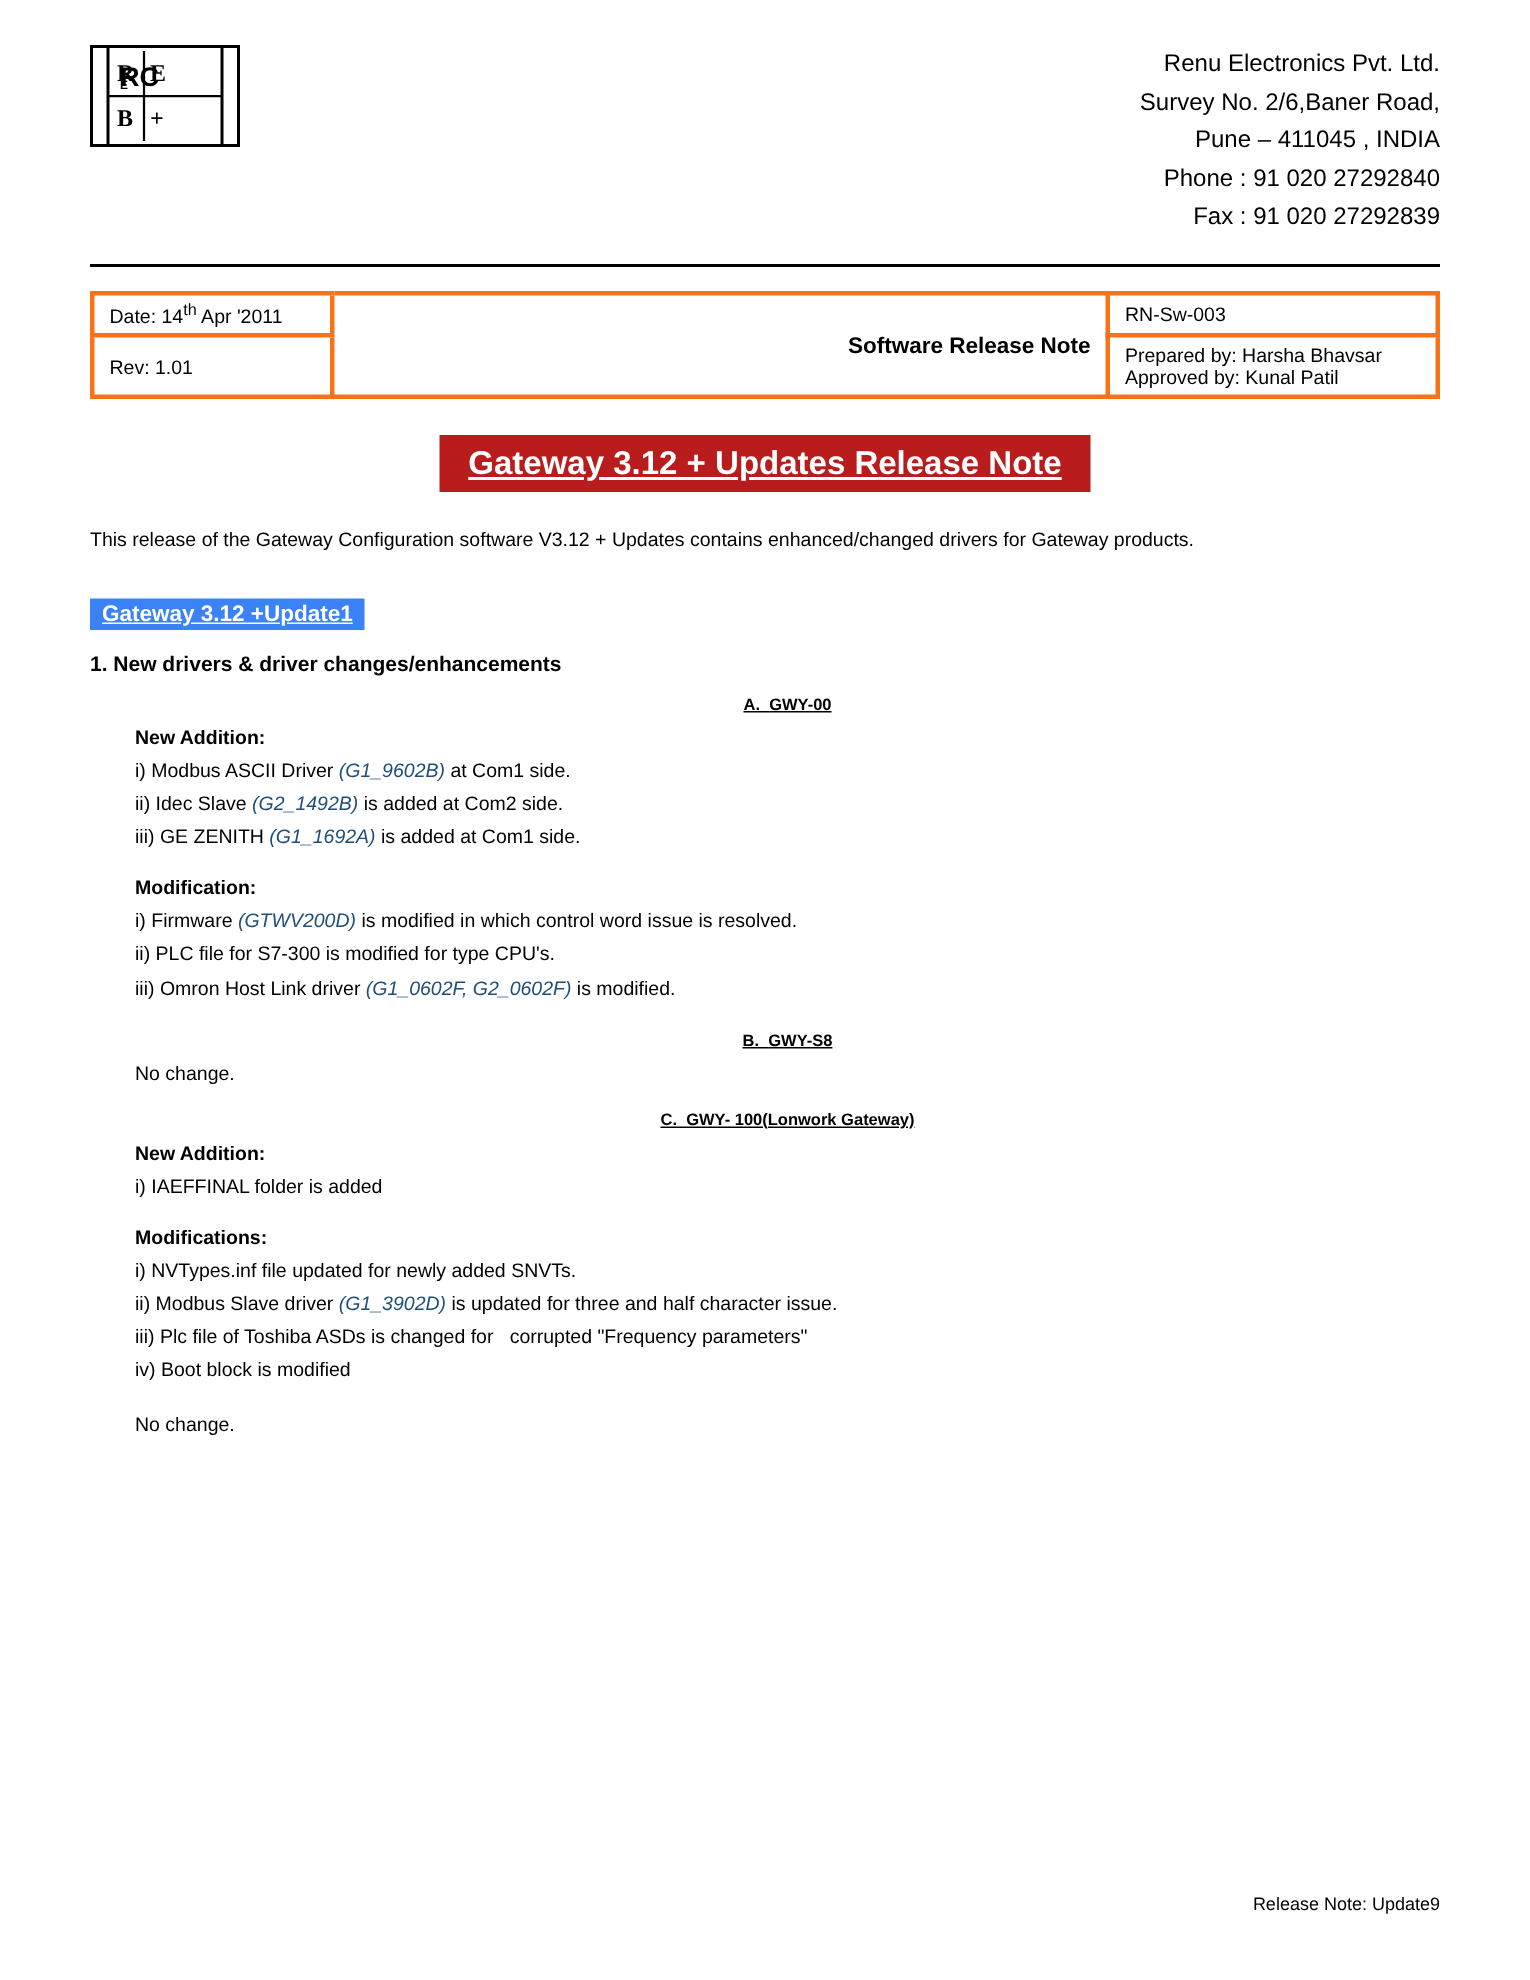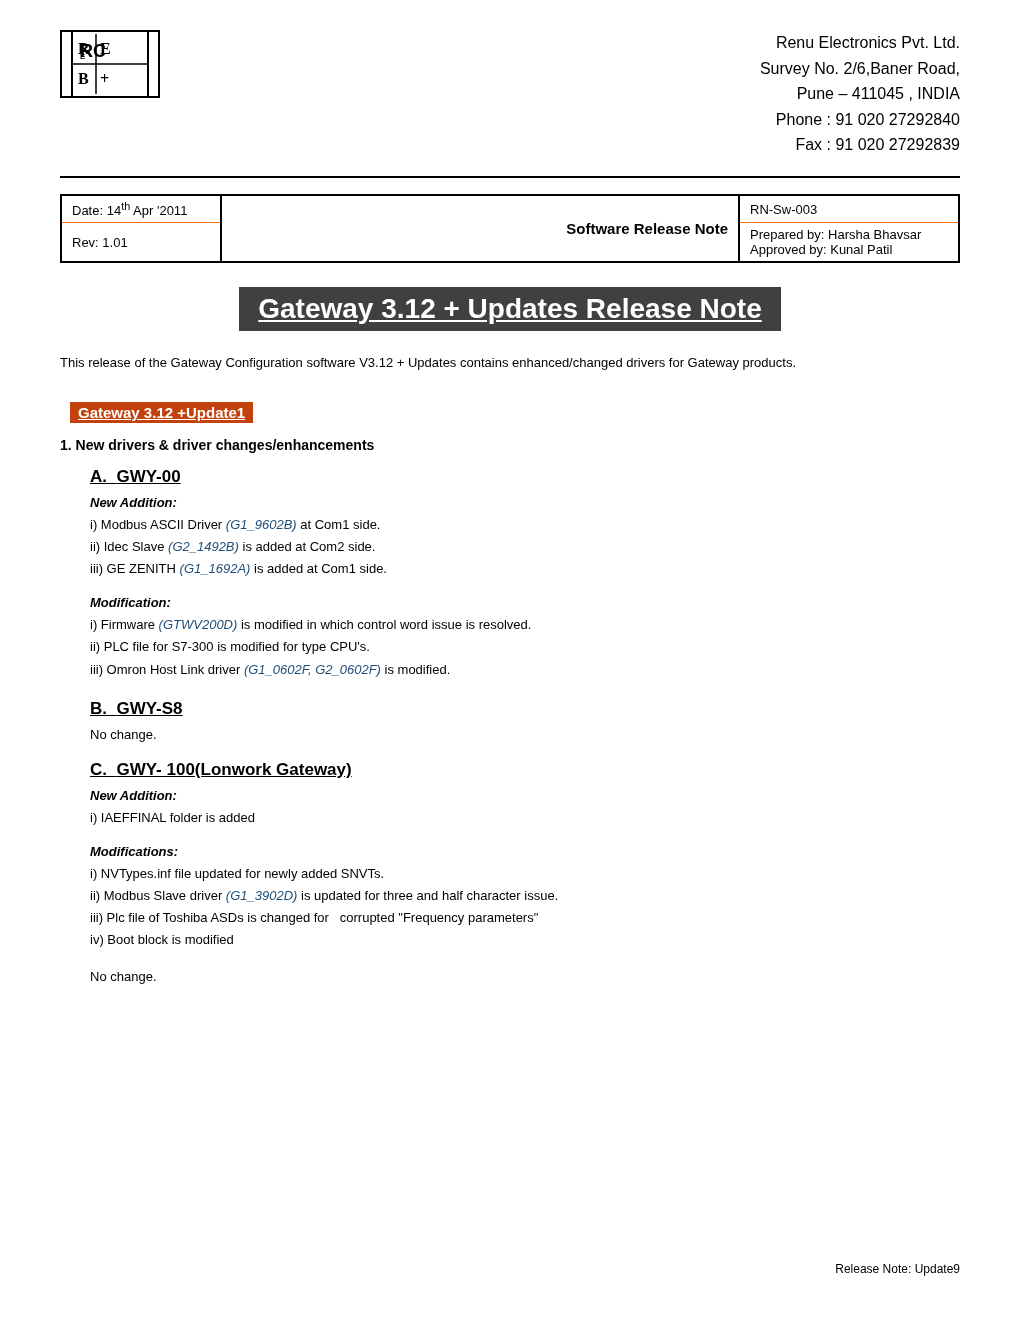--- a/index.html
+++ b/index.html
@@ -56,92 +56,91 @@
     
     .doc-table {
       width: 100%;
       border-collapse: collapse;
       border: 2px solid #000;
       margin-top: 16px;
       margin-bottom: 24px;
     }
 
     .doc-table td {
-      border: 1px solid #f97316;
+      border: 3px solid #f97316;
       padding: 4px 10px;
       font-size: 13px;
     }
 
     .doc-table .center-cell {
       text-align: right;
       font-weight: bold;
       font-size: 15px;
       vertical-align: middle;
     }
 
     
     .main-title-box {
       text-align: center;
       margin-bottom: 22px;
     }
 
     .main-title {
       display: inline-block;
-      background-color: #404040;
+      background-color: #b91c1c;
       color: #fff;
-      font-size: 28px;
+      font-size: 22px;
       font-weight: bold;
       padding: 6px 19px;
       text-decoration: underline;
     }
 
     
     .intro-text {
       font-size: 13px;
       line-height: 1.6;
       margin-bottom: 28px;
     }
 
     
     .section-heading-colored {
       display: inline-block;
-      background-color: #c2410c;
+      background-color: #3b82f6;
       color: #fff;
       font-size: 15px;
       font-weight: bold;
       padding: 2px 8px;
       text-decoration: underline;
       margin-bottom: 6px;
-      margin-left: 10px;
     }
 
     .section-subheading {
       font-size: 14px;
       font-weight: bold;
       margin-bottom: 14px;
     }
 
     
     .subsection {
       margin-left: 30px;
       margin-bottom: 18px;
     }
 
     .subsection-title {
-      font-size: 17px;
+      font-size: 11px;
       font-weight: bold;
       text-decoration: underline;
       margin-bottom: 8px;
+      text-align: center;
     }
 
     .subsection-label {
       font-size: 13px;
       font-weight: bold;
       margin-bottom: 4px;
-      font-style: italic;
     }
 
     .subsection-content {
       font-size: 13px;
       line-height: 1.7;
       margin-left: 0px;
     }
 
     .italic-blue {
       font-style: italic;

